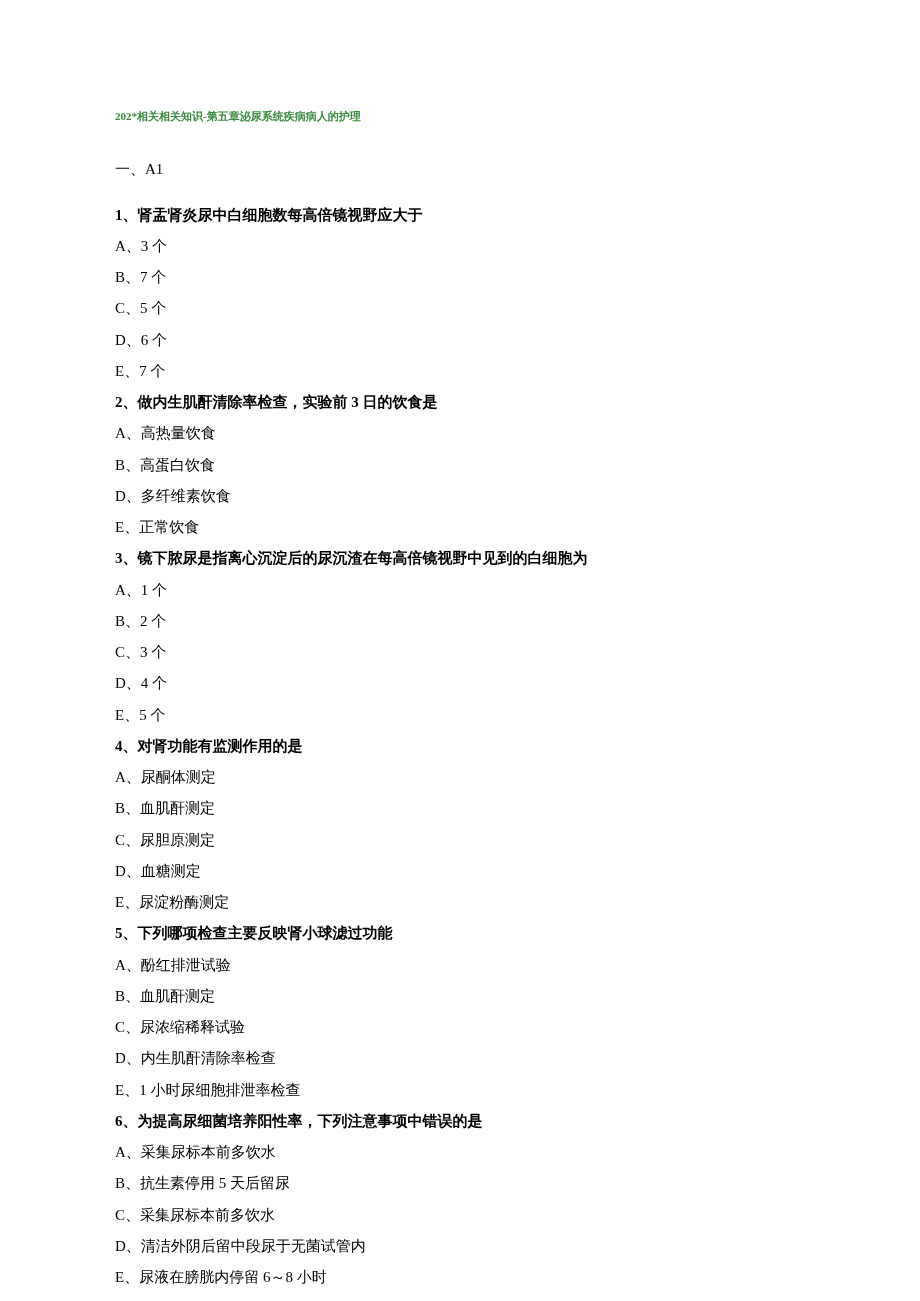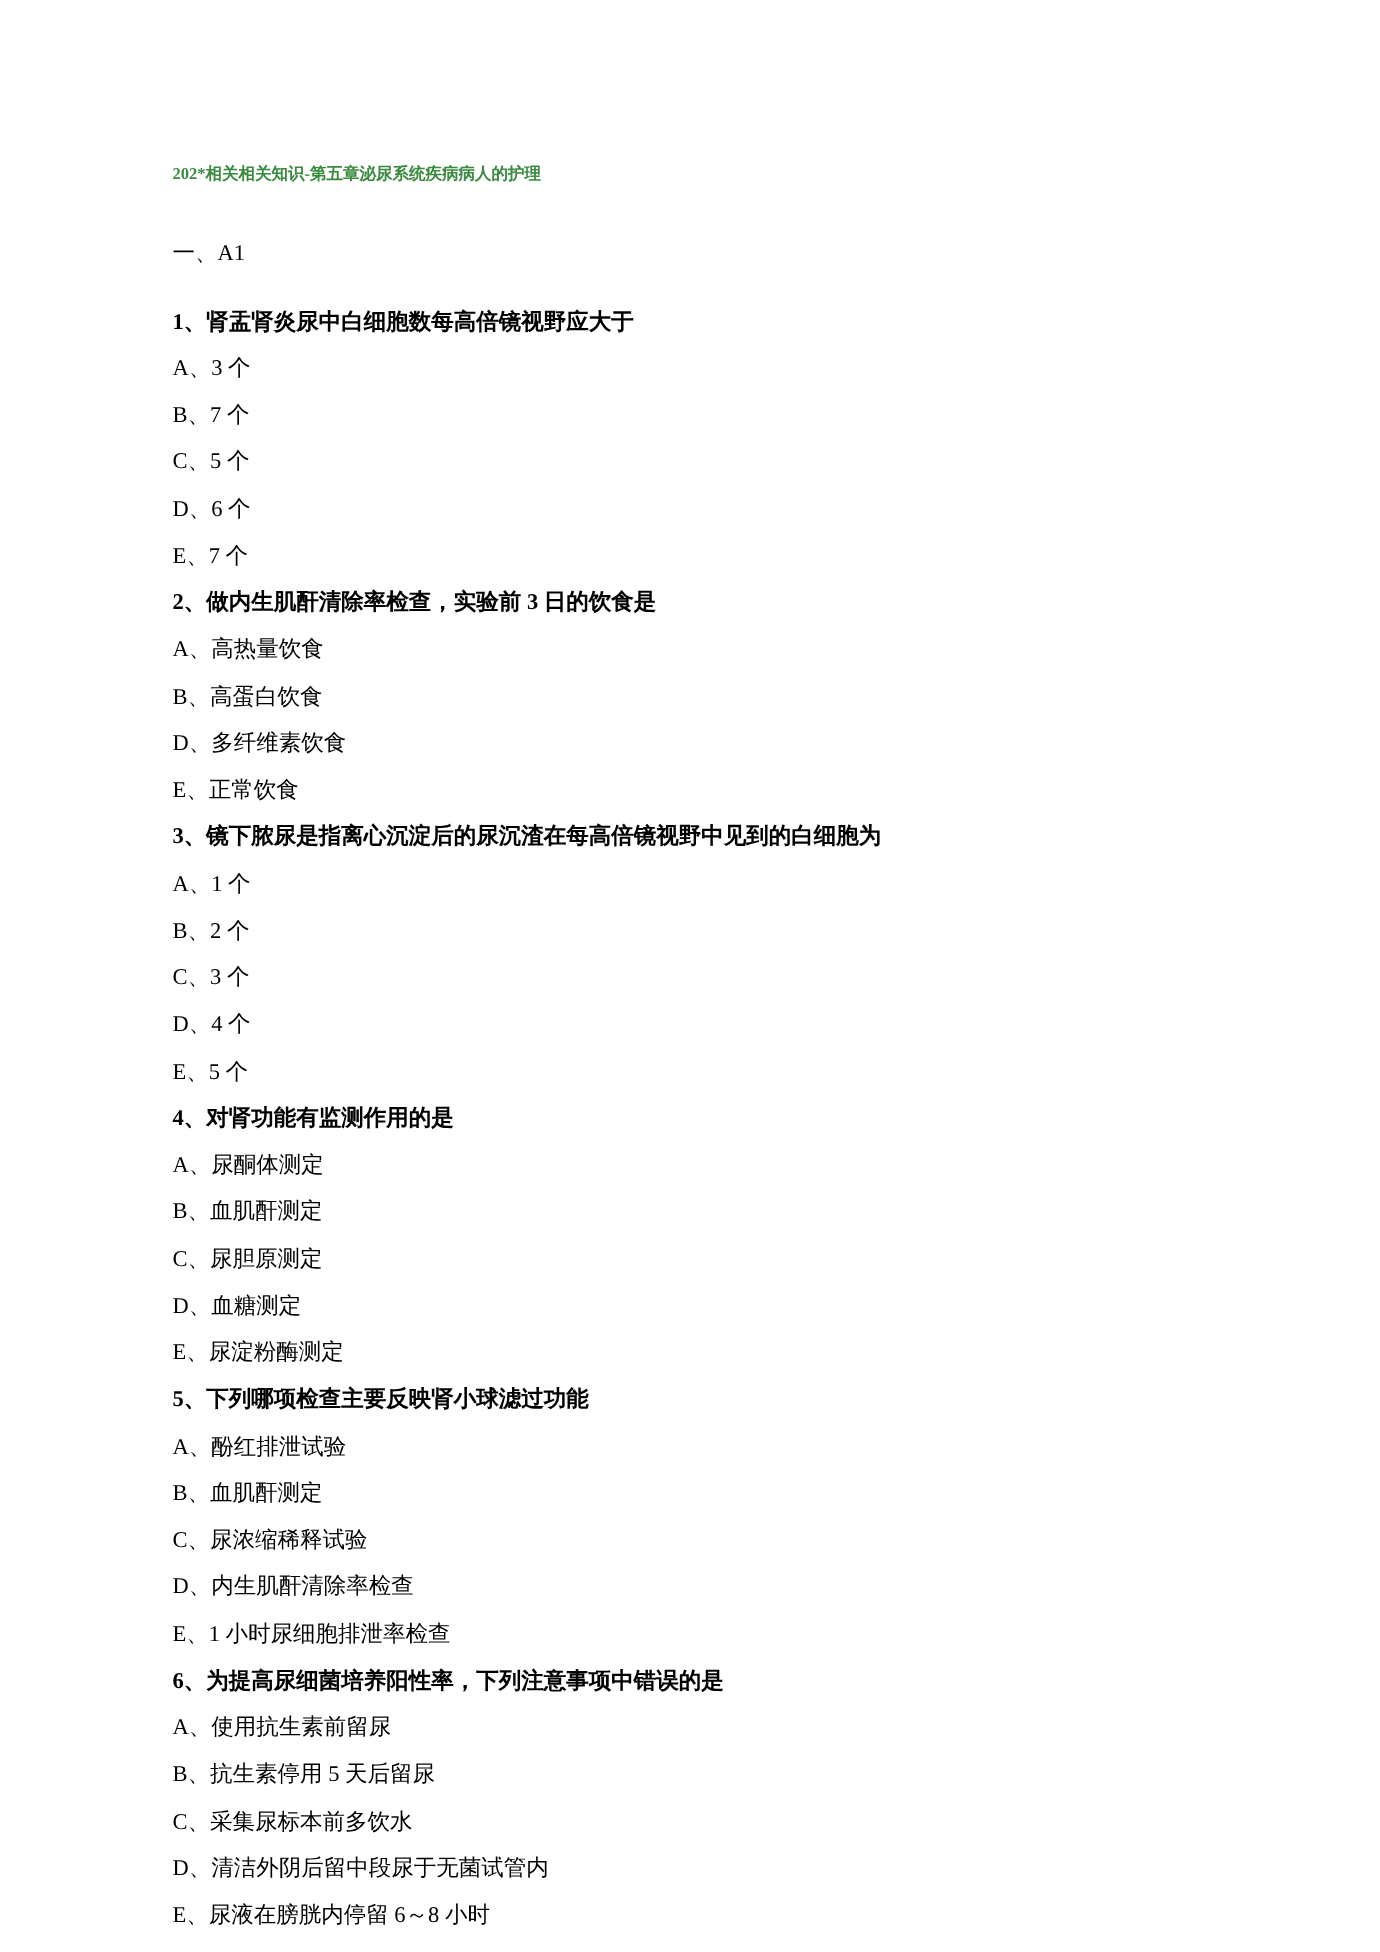--- a/index.html
+++ b/index.html
@@ -82,18 +82,18 @@
   <div class="question">5、下列哪项检查主要反映肾小球滤过功能</div>
   <div class="option">A、酚红排泄试验</div>
   <div class="option">B、血肌酐测定</div>
   <div class="option">C、尿浓缩稀释试验</div>
   <div class="option">D、内生肌酐清除率检查</div>
   <div class="option">E、1 小时尿细胞排泄率检查</div>
 </div>
 
 <div>
   <div class="question">6、为提高尿细菌培养阳性率，下列注意事项中错误的是</div>
-  <div class="option">A、使用抗生素前留尿</div>
+  <div class="option">A、采集尿标本前多饮水</div>
   <div class="option">B、抗生素停用 5 天后留尿</div>
   <div class="option">C、采集尿标本前多饮水</div>
   <div class="option">D、清洁外阴后留中段尿于无菌试管内</div>
   <div class="option">E、尿液在膀胱内停留 6～8 小时</div>
 </div>
 
 </body></html>

